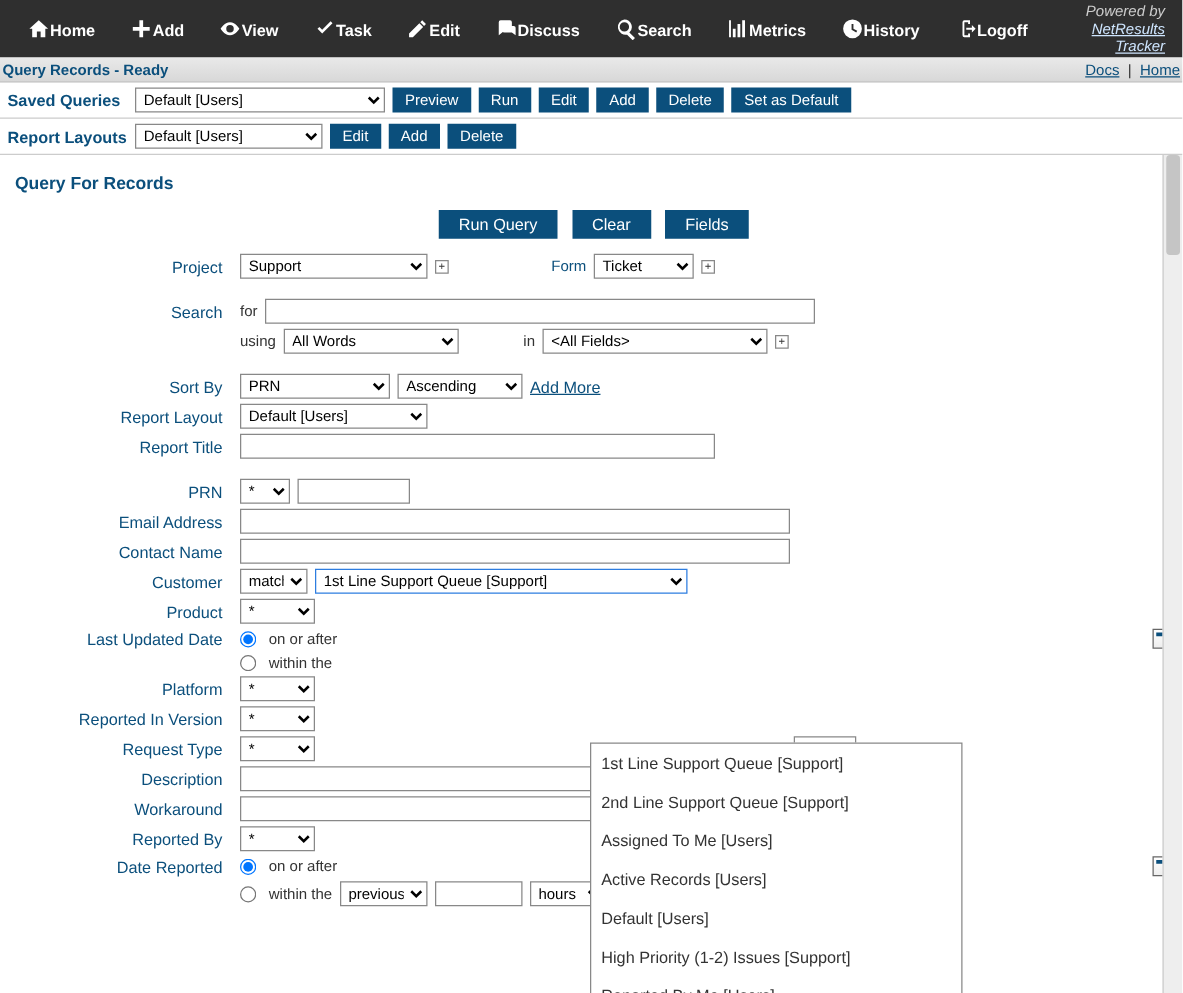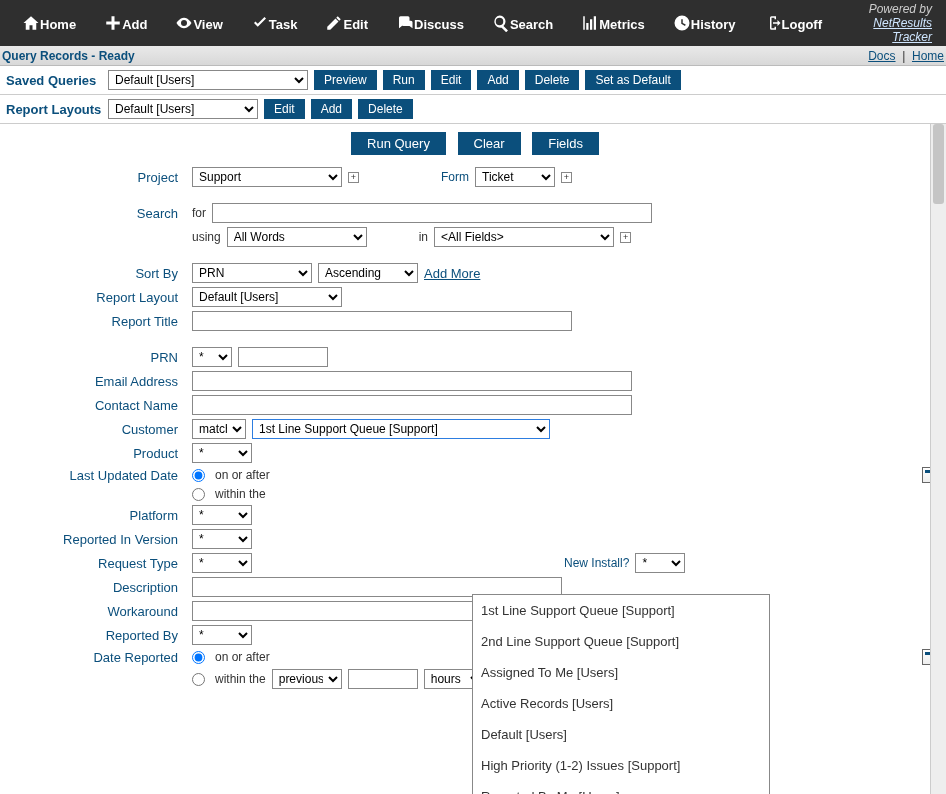--- a/index.html
+++ b/index.html
@@ -142,20 +142,21 @@
   <span class="toolbar-label">Report Layouts</span>
   <select style="width:150px">
     <option>Default [Users]</option>
   </select>
   <button class="btn">Edit</button>
   <button class="btn">Add</button>
   <button class="btn">Delete</button>
 </div>
 
 <div class="page">
+  <h2>Query For Records</h2>
 
   <div class="centerbtns">
     <button class="btn">Run Query</button>
     <button class="btn">Clear</button>
     <button class="btn">Fields</button>
   </div>
 
   <div class="form">
 
     <div class="row">

